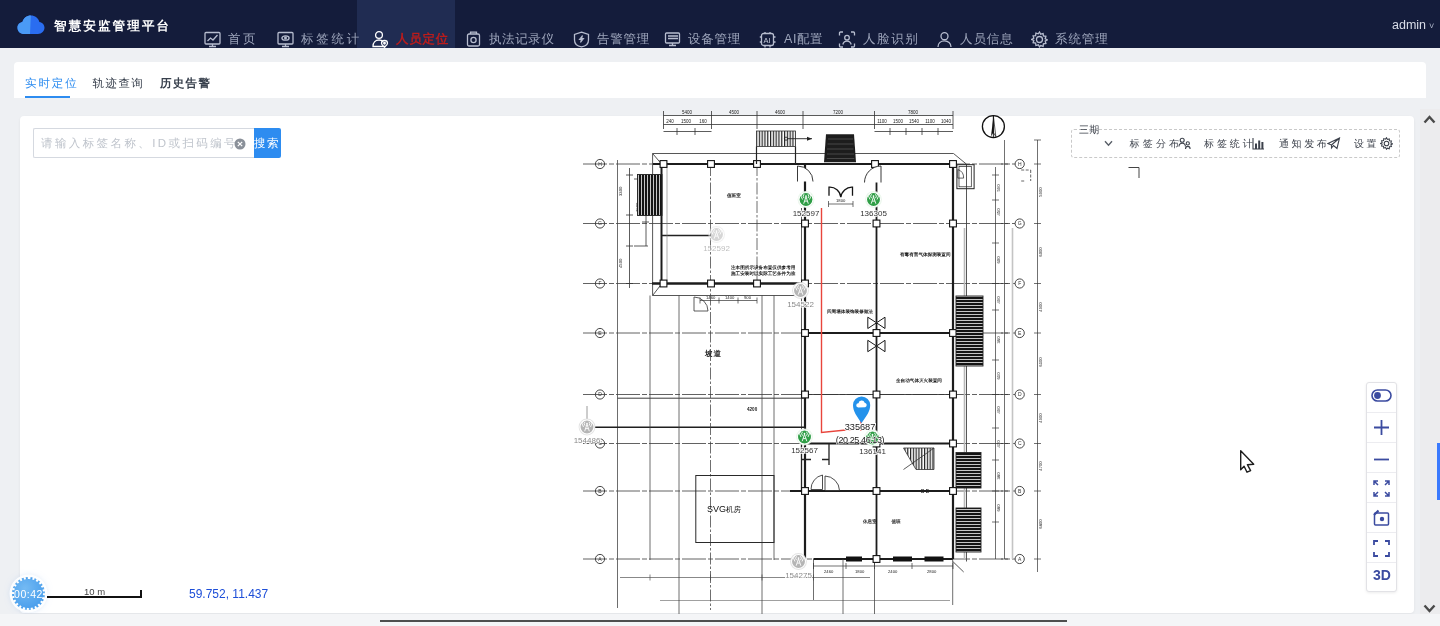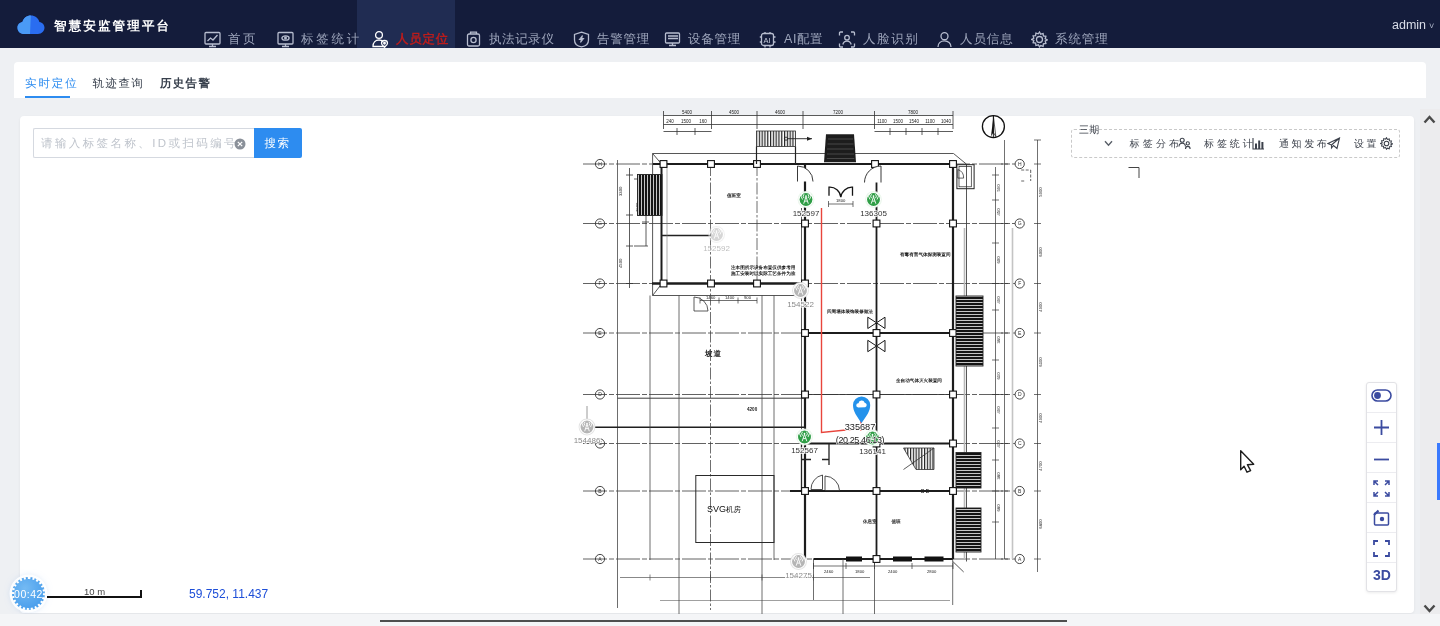--- a/index.html
+++ b/index.html
@@ -574,21 +574,21 @@
 </svg>
 
 <div class="abs" style="left:32.5px;top:128px;width:221px;height:30px;background:#fff;border:1px solid #d5d9e0;border-right:none;border-radius:2px 0 0 2px"></div>
 <div class="abs" style="left:41px;top:136px;color:#bfc4cc;font-size:11.5px;letter-spacing:2.4px;white-space:nowrap">请输入标签名称、ID或扫码编号</div>
 
 <svg class="abs" style="left:234px;top:138px" width="12" height="12" viewBox="0 0 12 12">
     <circle cx="6" cy="6" r="5.5" fill="#8a9099"></circle>
     <path d="M3.8 3.8 L8.2 8.2 M8.2 3.8 L3.8 8.2" stroke="#fff" stroke-width="1.2"></path>
   </svg>
 
-<div class="abs" style="left:253.5px;top:128px;width:48px;height:30px;background:#2d8cf0;border-radius:0 2px 2px 0;color:#fff;font-size:11.5px;letter-spacing:1.5px;display:flex;align-items:center;justify-content:center">搜索</div>
+<div class="abs" style="left:253.5px;top:128px;width:27px;height:30px;background:#2d8cf0;border-radius:0 2px 2px 0;color:#fff;font-size:11.5px;letter-spacing:1.5px;display:flex;align-items:center;justify-content:center">搜索</div>
 
 <div class="abs" style="left:1070.5px;top:129px;width:329px;height:28.5px;background:#fff;border:1px dashed #c9c9c9;border-radius:3px"></div>
 
 <div class="abs" style="left:1079px;top:123px;color:#3c414b;font-size:10px;letter-spacing:0.2px">三期</div>
 <svg class="abs" style="left:1104px;top:140px" width="9" height="7" viewBox="0 0 9 7">
     <path d="M1 1.2 L4.5 5.2 L8 1.2" fill="none" stroke="#5a6069" stroke-width="1.4"></path>
   </svg>
 
 <div class="abs" style="left:1129.5px;top:137px;color:#3c414b;font-size:10px;letter-spacing:3.2px">标签分布</div>
 <svg class="abs" style="left:1178px;top:137px" width="13" height="13" viewBox="0 0 13 13" fill="none" stroke="#3c414b" stroke-width="1.1">

